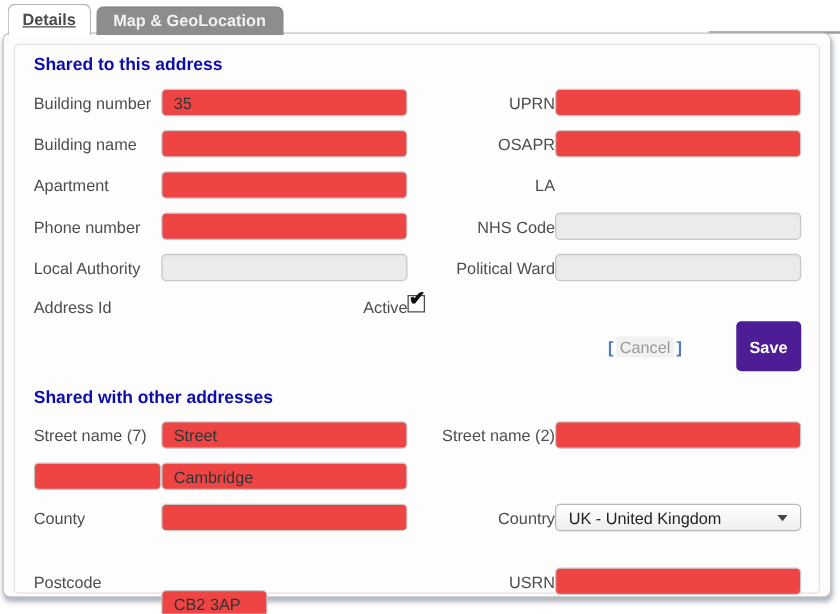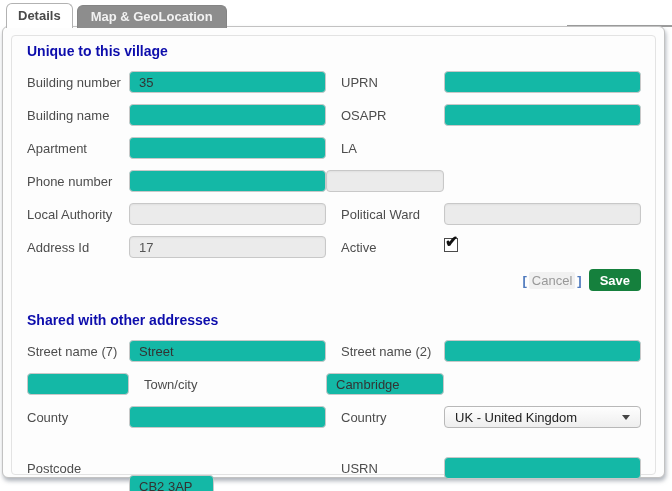--- a/index.html
+++ b/index.html
@@ -21,20 +21,21 @@
     font-size: 13px; font-weight: 600;
     border-radius: 6px 6px 0 0;
     cursor: pointer;
     display: flex; align-items: center;
   }
   .tab-details {
     height: 25px; padding: 0 11px 2px 11px;
     background: #fff;
     border: 1px solid #b2b2b2; border-bottom: none;
     color: #4a4a4a;
+    text-decoration: underline;
   }
   .tab-map {
     height: 23px; padding: 0 13px 1px 13px;
     background: #8d8d8d;
     border: 1px solid #848484; border-bottom: none;
     color: #f2f2f2;
   }
   .top-right-line {
     position: absolute; top: 25px; left: 567px;
     width: 105px; height: 2px; background: #9c9c9c;
@@ -73,28 +74,28 @@
   
   .row {
     display: grid;
     grid-template-columns: 102px 1fr 118px 1fr;
     align-items: center;
     margin-bottom: 11px;
   }
   .flabel {
     font-size: 13px; color: #4d4d4d;
   }
-  .flabel.right { padding-left: 15px; }
+  .flabel.right { padding-left: 15px; text-align: right; }
   .finput {
     height: 22px; width: 100%;
     border: 1px solid #c8c8c8; border-radius: 4px;
     padding: 0 9px;
     font-family: "Liberation Sans", sans-serif;
     font-size: 13px; color: #333;
-    background: #14b8a6;
+    background: #ef4444;
     outline: none;
   }
   .finput:disabled {
     background: #ebebeb; color: #555;
     box-shadow: inset 0 1px 2px rgba(0,0,0,0.05);
   }
   .finput.short { width: 85px; margin-top: 36px; }
 
   
   .dropdown {
@@ -141,41 +142,42 @@
     font-size: 13px; cursor: pointer;
     display: inline-flex; align-items: center; gap: 2px;
   }
   .bracket { color: #4e79bd; font-weight: 600; }
   .cancel-text {
     color: #999; background: #f1f1f1;
     padding: 1px 3px; border-radius: 2px;
   }
   .save-btn {
     display: inline-flex; align-items: center;
-    height: 22px; padding: 0 11px;
-    background: #15803d; color: #fff;
+    height: 40px; padding: 0 11px;
+    background: #4c1d95; color: #fff;
     font-size: 13px; font-weight: 700;
     border: none; border-radius: 4px;
     font-family: "Liberation Sans", sans-serif;
     cursor: pointer;
+    margin-left: 36px;
   }
 </style>
 </head>
 <body>
 
 <div class="tabs">
   <div class="tab tab-details">Details</div>
   <div class="tab tab-map">Map &amp; GeoLocation</div>
 </div>
 <div class="top-right-line"></div>
 
 <div class="panel">
   <div class="inner">
 
-    <div class="section-title">Unique to this village</div>
+    <div class="section-title">Shared to this address</div>
 
     <div class="row">
       <label class="flabel">Building number</label>
       <input class="finput" value="35" style="">
       <label class="flabel right">UPRN</label>
       <input class="finput" value="" style="">
     </div>
 
     <div class="row">
       <label class="flabel">Building name</label>
@@ -186,33 +188,33 @@
 
     <div class="row">
       <label class="flabel">Apartment</label>
       <input class="finput" value="" style="">
       <label class="flabel right">LA</label>
     </div>
 
     <div class="row">
       <label class="flabel">Phone number</label>
       <input class="finput" value="" style="">
+      <label class="flabel right">NHS Code</label>
       <input class="finput" disabled="" value="" style="">
     </div>
 
     <div class="row">
       <label class="flabel">Local Authority</label>
       <input class="finput" disabled="" value="" style="">
       <label class="flabel right">Political Ward</label>
       <input class="finput" disabled="" value="" style="">
     </div>
 
     <div class="row">
       <label class="flabel">Address Id</label>
-      <input class="finput" disabled="" value="17" style="">
       <label class="flabel right">Active</label>
       <div>
         <span class="checkbox" data-checked="true"></span>
       </div>
     </div>
 
     <div class="actions">
       <span class="cancel-link">
         <span class="bracket">[</span>
         <span class="cancel-text">Cancel</span>
@@ -225,21 +227,20 @@
 
     <div class="row">
       <label class="flabel">Street name (7)</label>
       <input class="finput" value="Street" style="">
       <label class="flabel right">Street name (2)</label>
       <input class="finput" value="" style="">
     </div>
 
     <div class="row">
       <input class="finput" value="" style="">
-      <label class="flabel right">Town/city</label>
       <input class="finput" value="Cambridge" style="">
     </div>
 
     <div class="row">
       <label class="flabel">County</label>
       <input class="finput" value="" style="">
       <label class="flabel right">Country</label>
       <div class="dropdown">
         <span>UK - United Kingdom</span>
         <span class="dd-arrow"></span>

